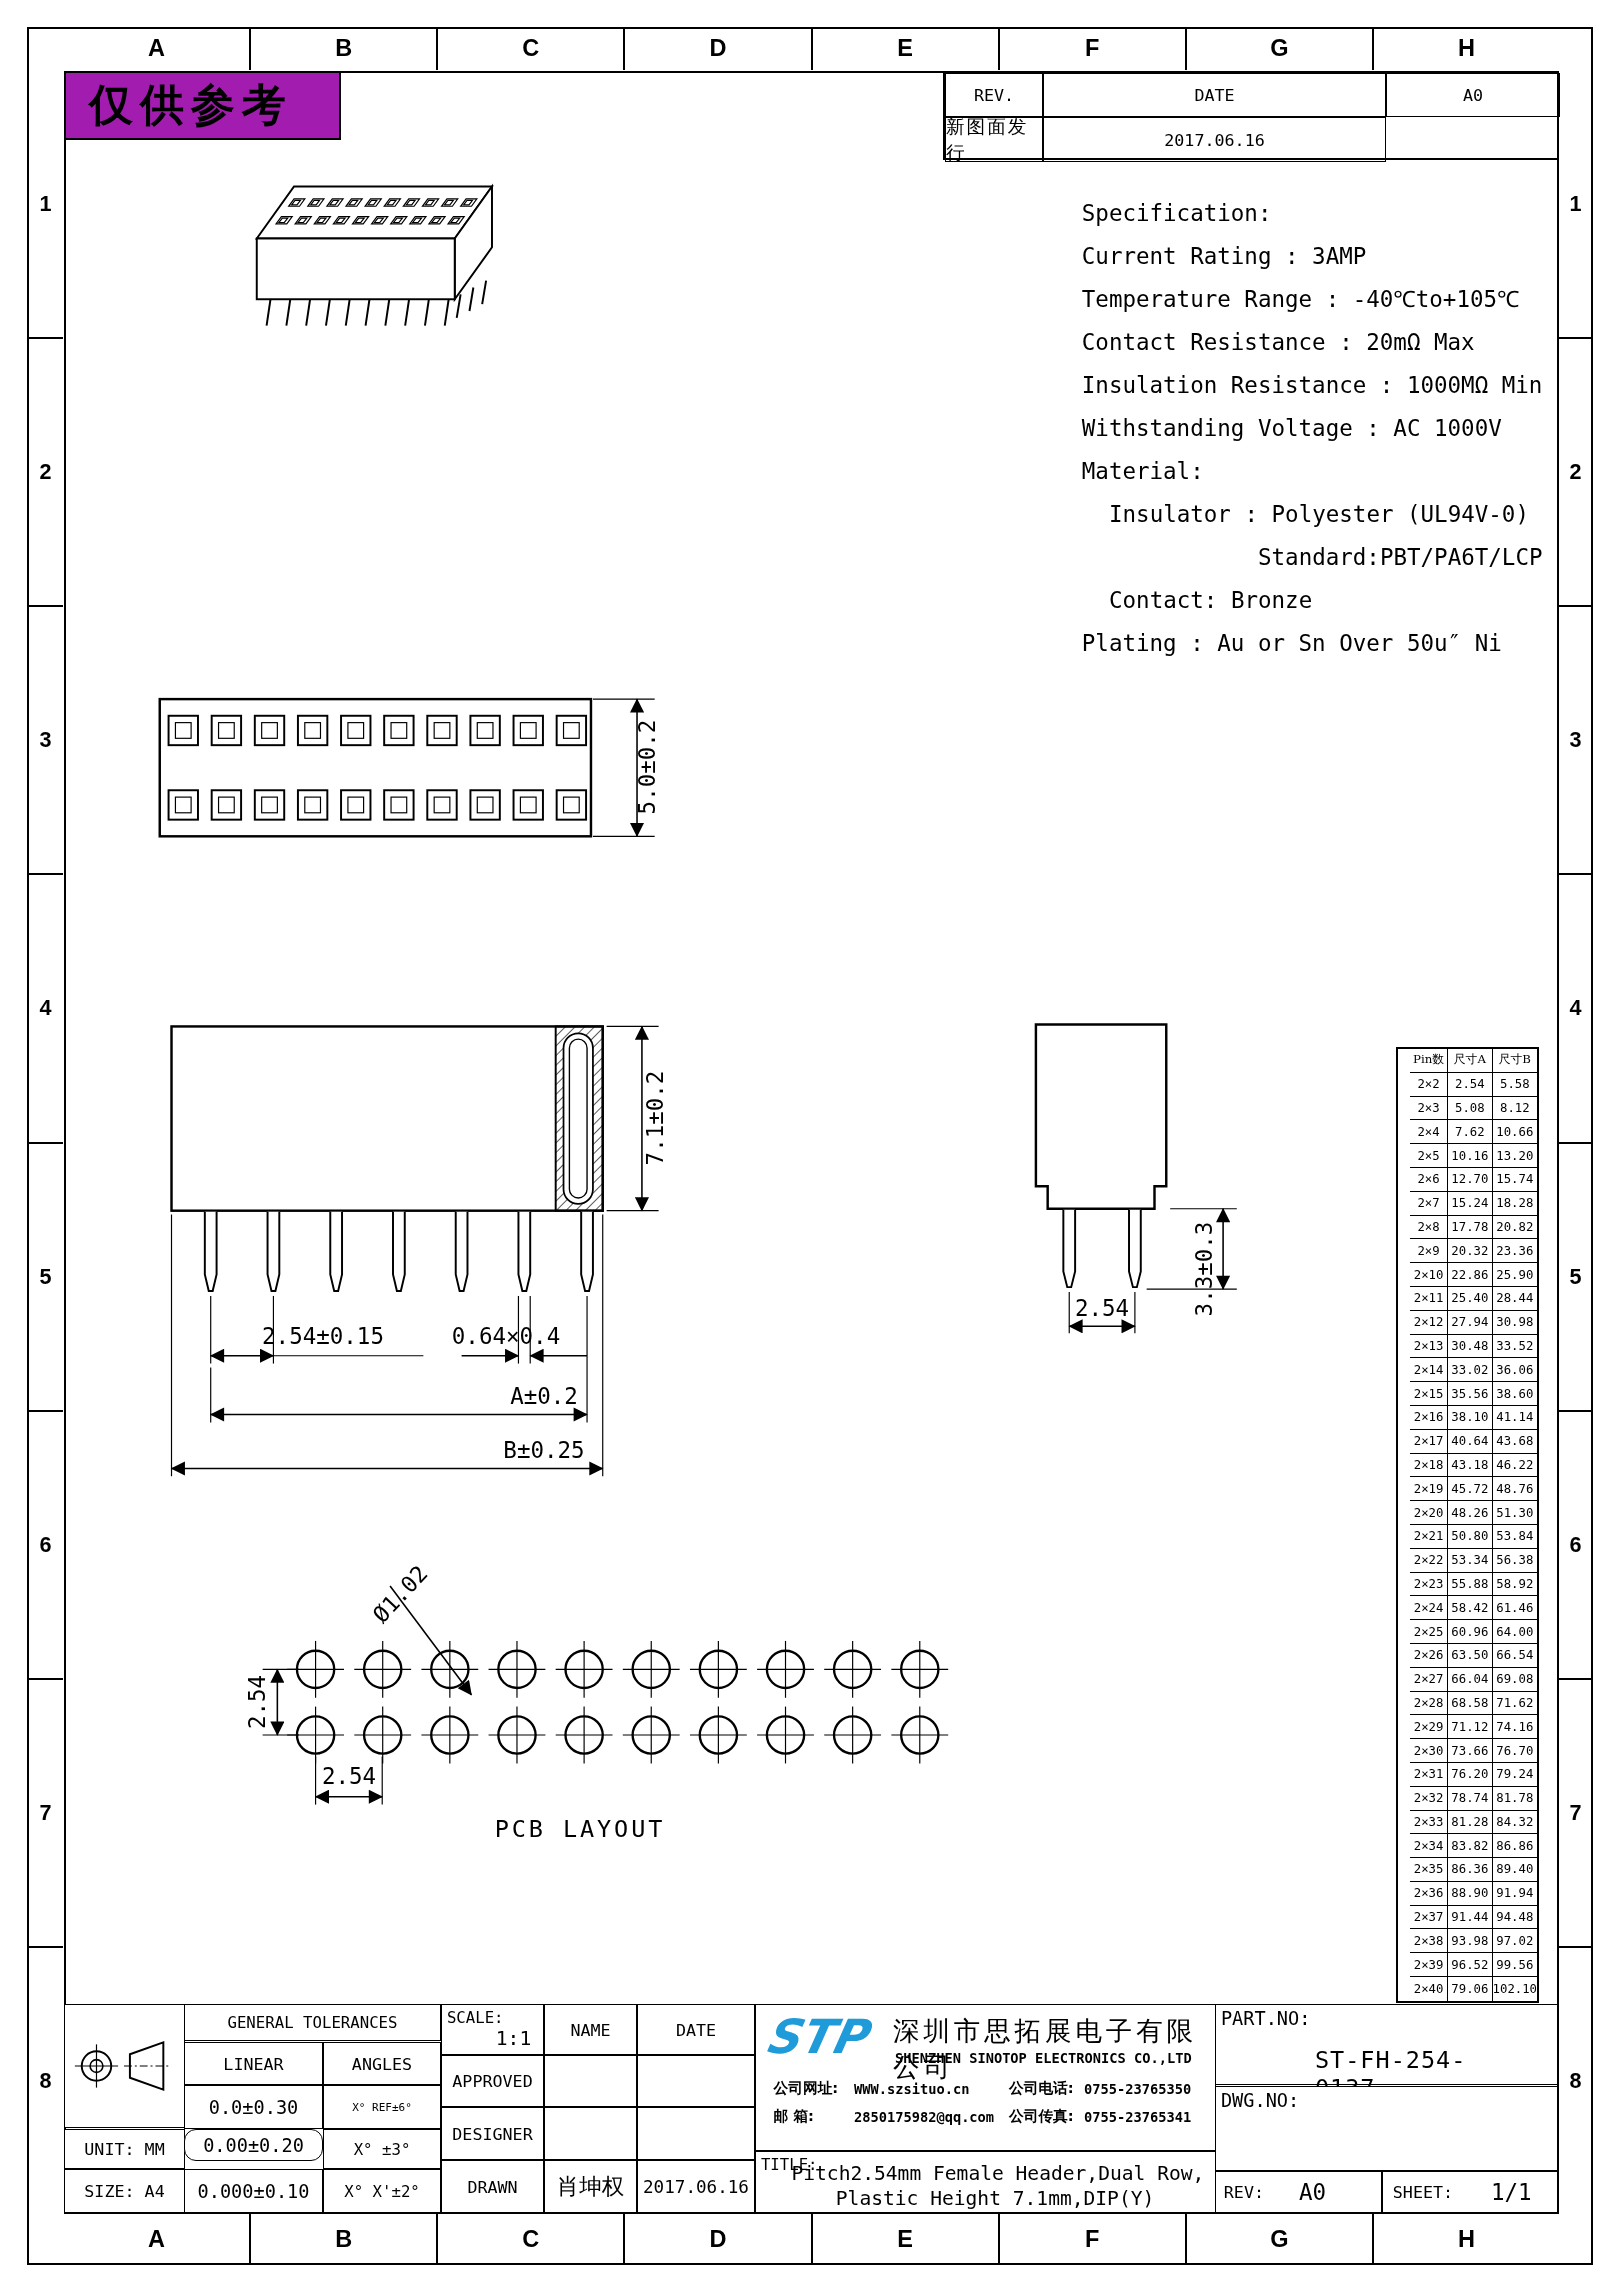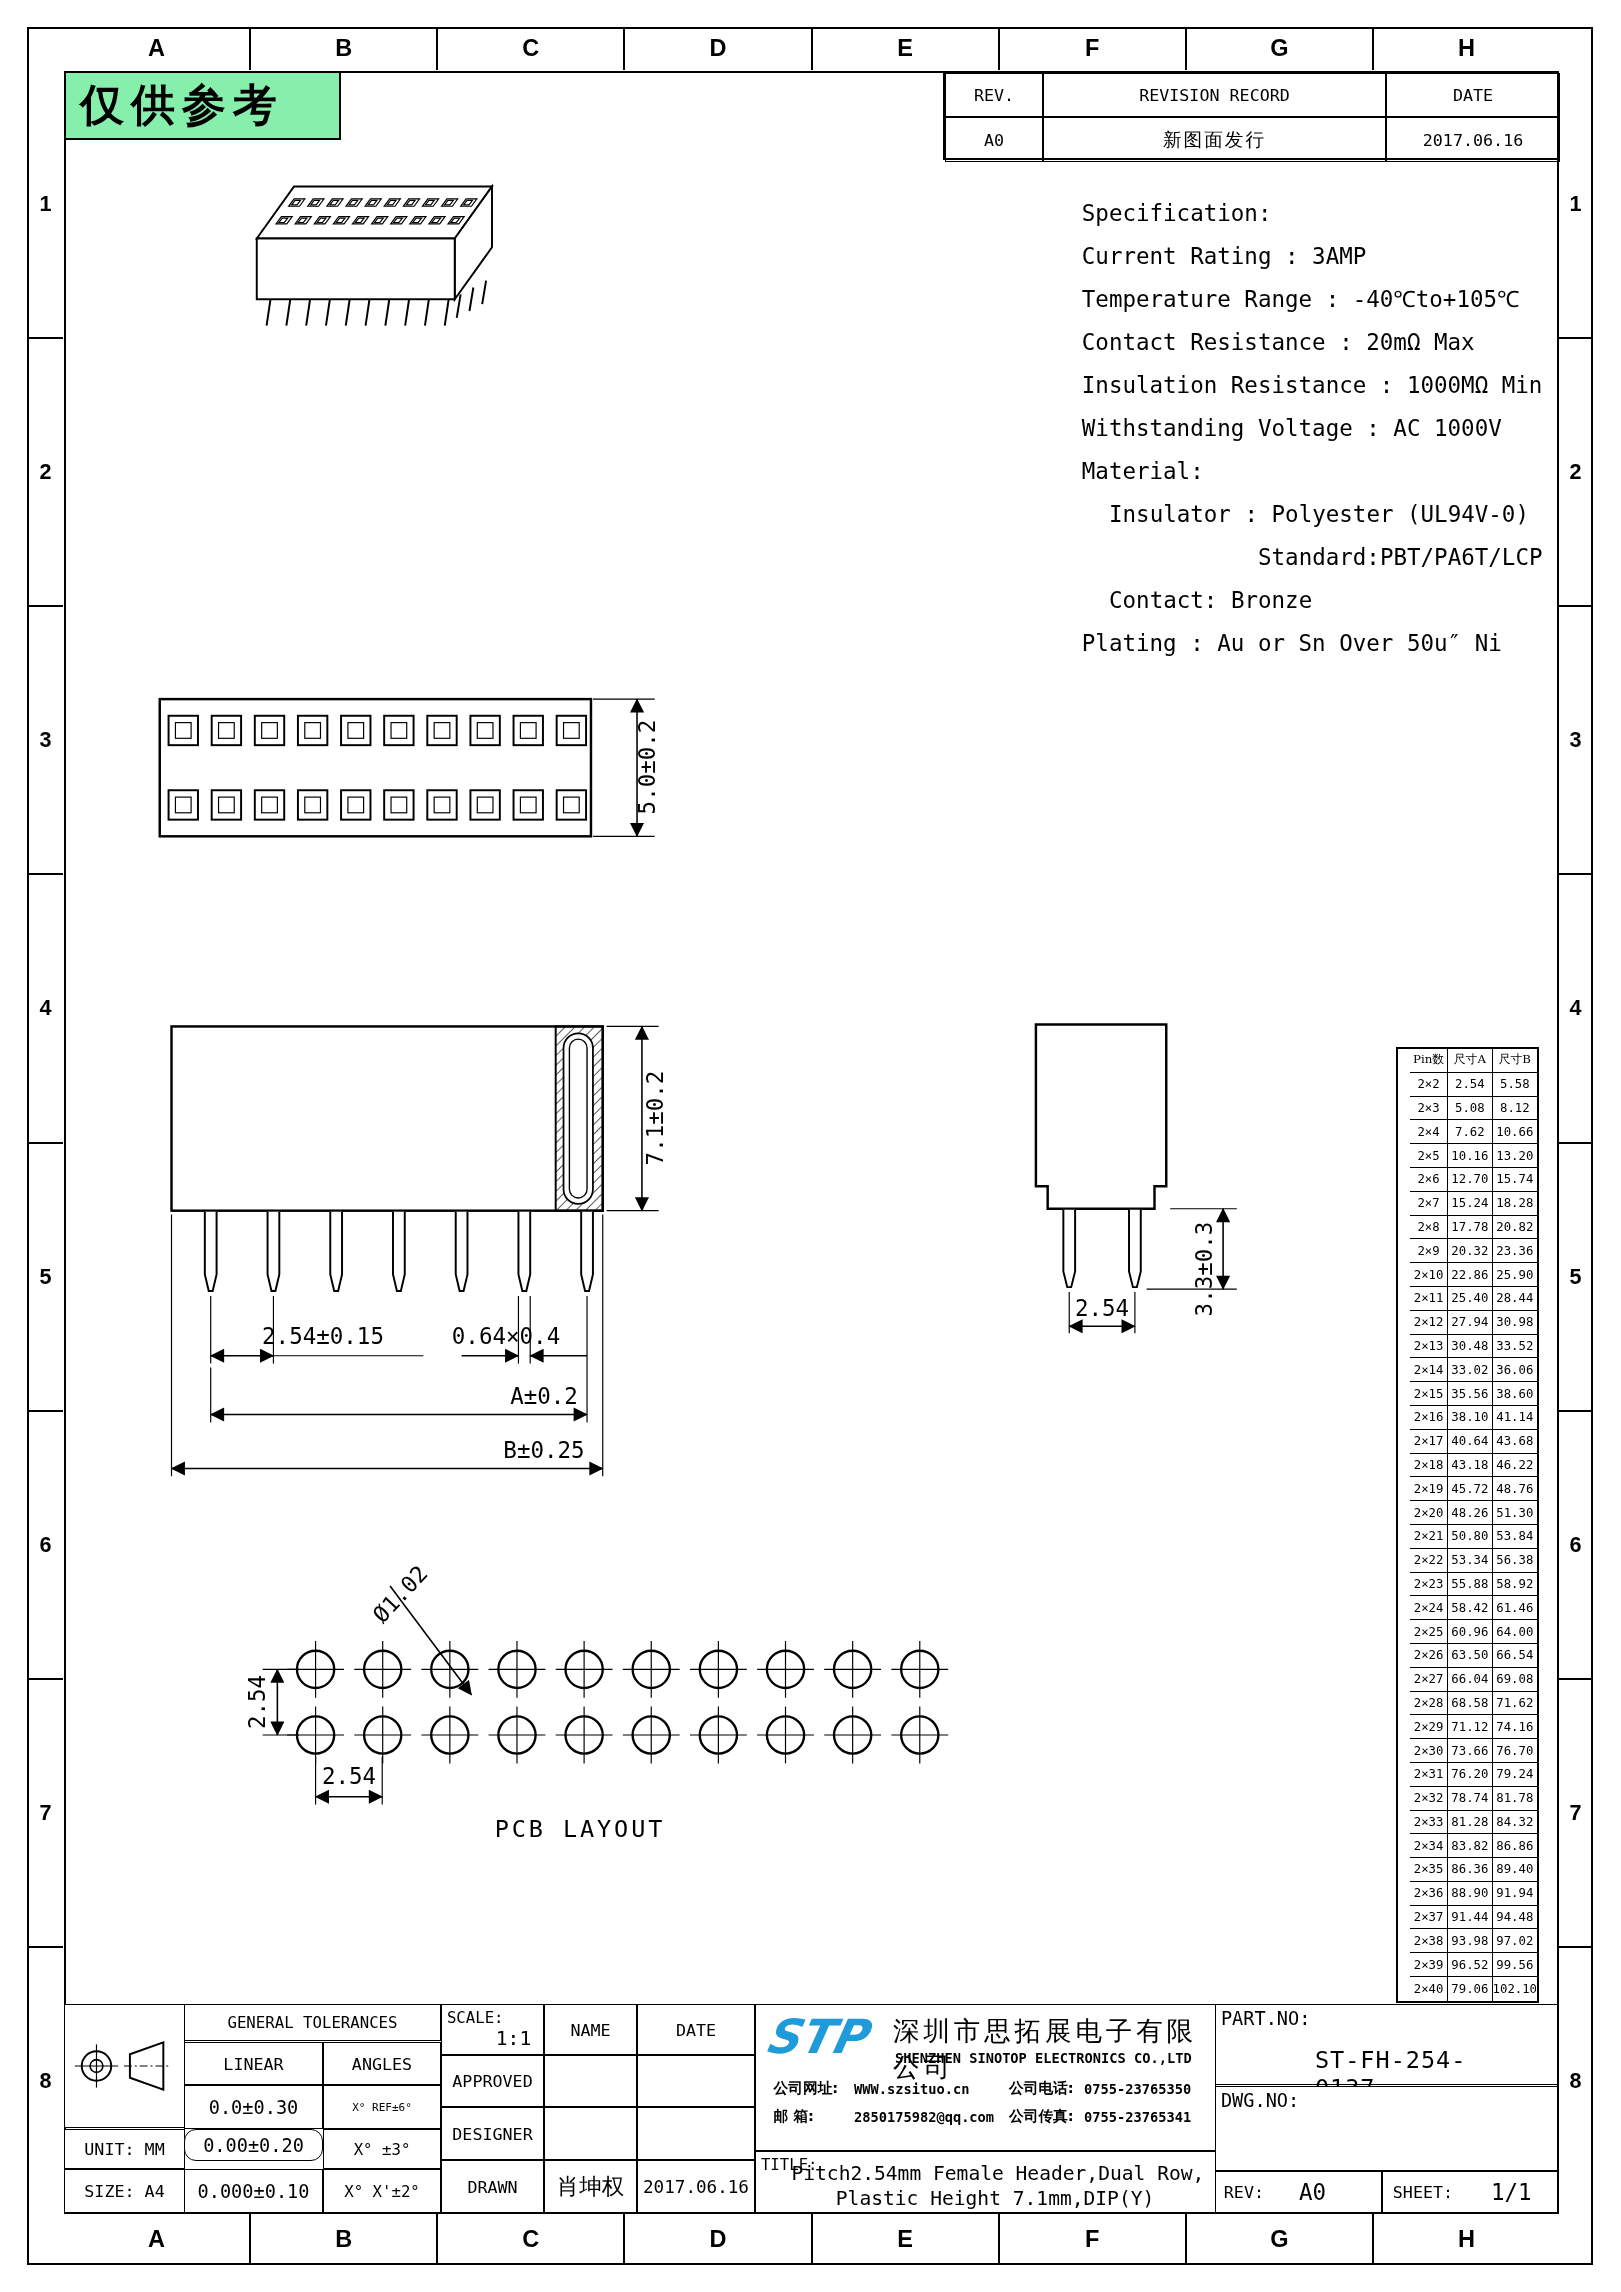--- a/index.html
+++ b/index.html
@@ -14,22 +14,22 @@
   .band-bottom{left:64px;top:2213px;width:1495px;height:52px;}
   .band-left{left:27.4px;top:71px;width:36px;height:2143px;flex-direction:column;}
   .band-right{left:1558px;top:71px;width:35px;height:2143px;flex-direction:column;}
   .bcell{flex:1;display:flex;align-items:center;justify-content:center;
          font-family:"Liberation Sans",sans-serif;font-weight:bold;font-size:23.5px;}
   .band-left .bcell,.band-right .bcell{font-size:21.6px;}
   .band-top .bcell+.bcell,.band-bottom .bcell+.bcell{border-left:2px solid #000;}
   .band-left .bcell+.bcell,.band-right .bcell+.bcell{border-top:2px solid #000;}
   
   .watermark{position:absolute;left:64px;top:71px;width:277px;height:69px;border:2.9px solid #000;box-sizing:border-box;
-             display:flex;align-items:center;padding-left:14px;font-family:"DejaVu Serif","Liberation Serif",serif;
-             font-size:44px;font-weight:bold;letter-spacing:6.9px;background:#86efac;}
+             display:flex;align-items:center;padding-left:23px;font-family:"DejaVu Serif","Liberation Serif",serif;
+             font-size:44px;font-weight:bold;letter-spacing:6.9px;background:#a21caf;}
   
   .rev-table{position:absolute;left:943px;top:71px;width:616px;height:89px;display:grid;
              grid-template-columns:98px 343px 174px;grid-template-rows:44px 45px;
              border:2.9px solid #000;box-sizing:border-box;background:#fff;}
   .rev-table .cell{border:1.5px solid #000;display:flex;align-items:center;justify-content:center;font-size:16.7px;}
   .rev-table .cn{font-family:"DejaVu Serif",serif;font-size:18.6px;letter-spacing:2px;}
   
   #spec{position:absolute;left:1070px;top:192px;width:495px;}
   .spec-line{font-size:22.5px;line-height:43px;white-space:pre;}
   
@@ -107,21 +107,20 @@
       <div class="bcell">6</div>
       <div class="bcell">7</div>
       <div class="bcell">8</div>
     </div>
   <div class="inner-frame"></div>
 
   <div class="watermark">仅供参考</div>
 
   <div class="rev-table">
     <div class="cell">REV.</div>
-    <div class="cell">REVISION RECORD</div>
     <div class="cell">DATE</div>
     <div class="cell">A0</div>
     <div class="cell cn">新图面发行</div>
     <div class="cell">2017.06.16</div>
   </div>
 
   <div id="spec">
       <div class="spec-line" style="padding-left: 11.8px;">Specification:</div>
       <div class="spec-line" style="padding-left: 11.8px;">Current Rating : 3AMP</div>
       <div class="spec-line" style="padding-left: 11.8px;">Temperature Range : -40℃to+105℃</div>

